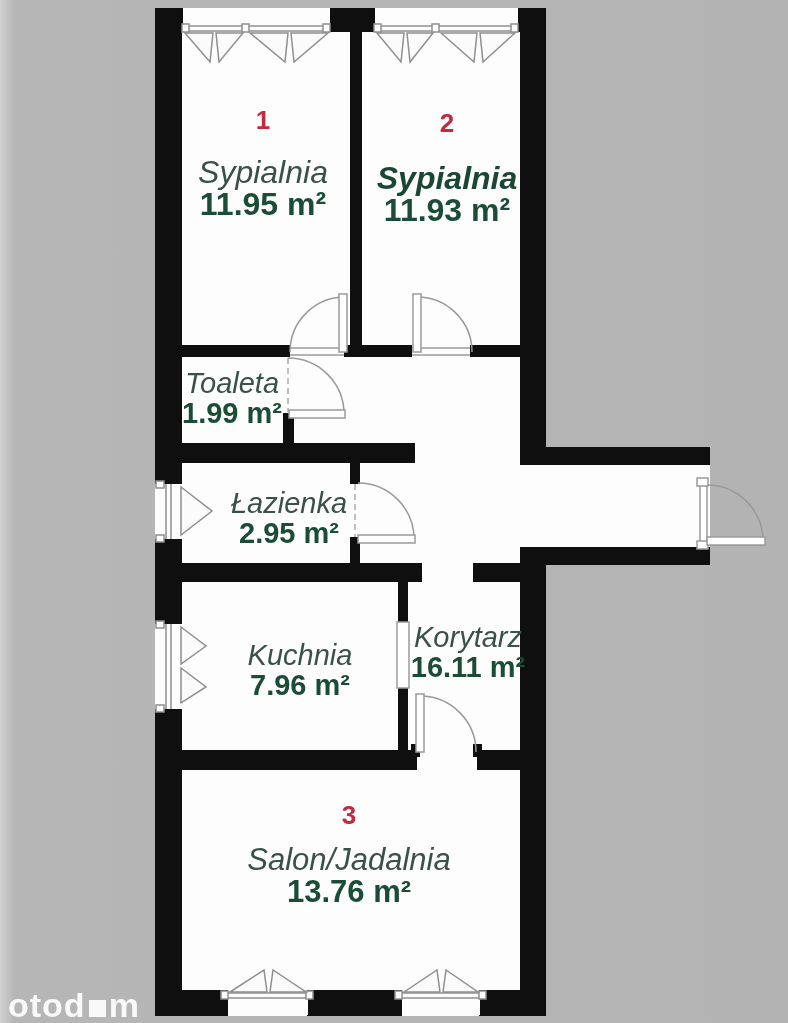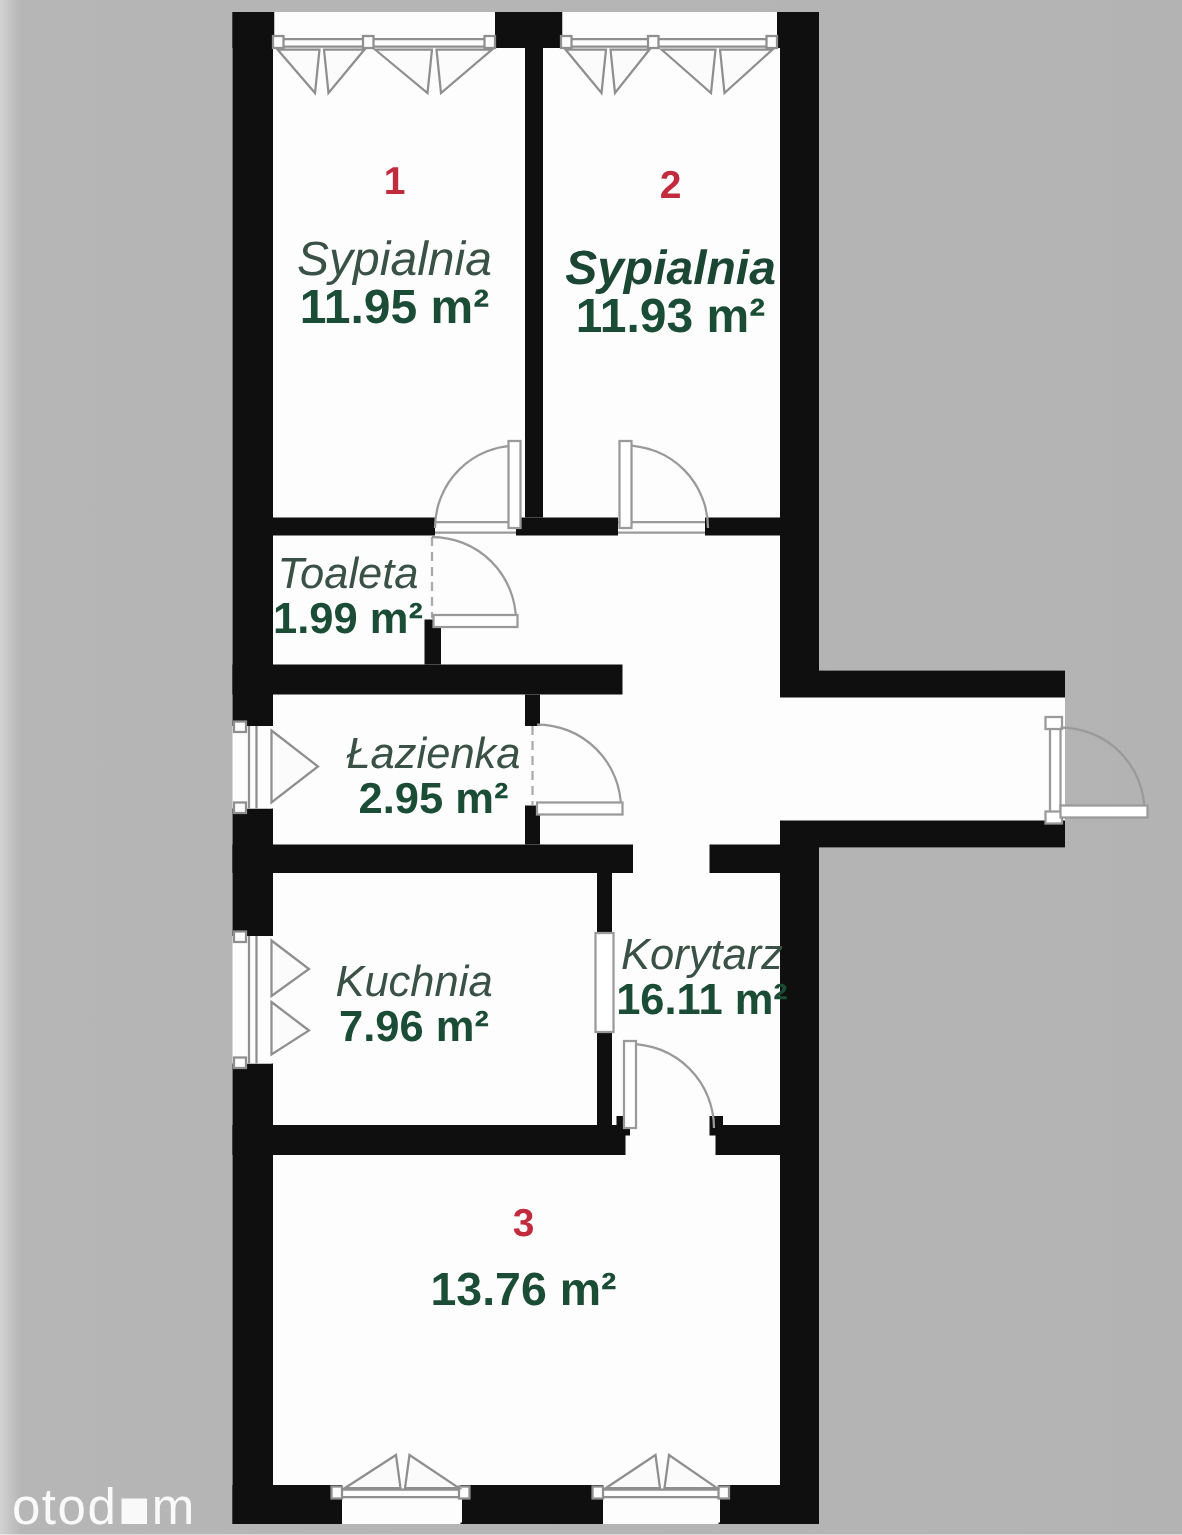--- a/index.html
+++ b/index.html
@@ -36,21 +36,21 @@
   .r3 .room-name,.r3 .room-area,
   .r4 .room-name,.r4 .room-area,
   .r5 .room-name,.r5 .room-area{font-size:29px;line-height:30px;}
   
   .r6 .room-number{margin-bottom:15px;}
   .r6 .room-name,.r6 .room-area{font-size:31px;line-height:32px;}
 
   .watermark{
     position:absolute;left:8px;top:988px;
     color:#ffffff;opacity:.93;
-    font-size:34px;font-weight:normal;letter-spacing:1px;
+    font-size:34px;font-weight:bold;letter-spacing:1px;
     line-height:34px;
   }
   .watermark .wm-square{
     display:inline-block;width:17px;height:17px;background:#ffffff;
     margin:0 3px;
   }
 </style>
 </head>
 <body>
 
@@ -250,34 +250,35 @@
     <div class="room-name">Toaleta</div>
     <div class="room-area">1.99 m²</div>
   </div>
 
   <div class="room-label r3" style="left:264px;top:488px;margin-left:25px;">
 
     <div class="room-name">Łazienka</div>
     <div class="room-area">2.95 m²</div>
   </div>
 
-  <div class="room-label r4" style="left:276px;top:640px;">
+  <div class="room-label r4" style="left:300px;top:640px;">
 
     <div class="room-name">Kuchnia</div>
     <div class="room-area">7.96 m²</div>
   </div>
 
   <div class="room-label r5" style="left:468px;top:622px;">
 
     <div class="room-name">Korytarz</div>
     <div class="room-area">16.11 m²</div>
   </div>
 
   <div class="room-label r6" style="left:349px;top:801px;">
     <div class="room-number">3</div>
+    <div class="room-name">Salon/Jadalnia</div>
     <div class="room-area">13.76 m²</div>
   </div>
 
   <div class="watermark">
     <span>otod</span><span class="wm-square"></span><span>m</span>
   </div>
 
 </div>
 
 </body></html>

